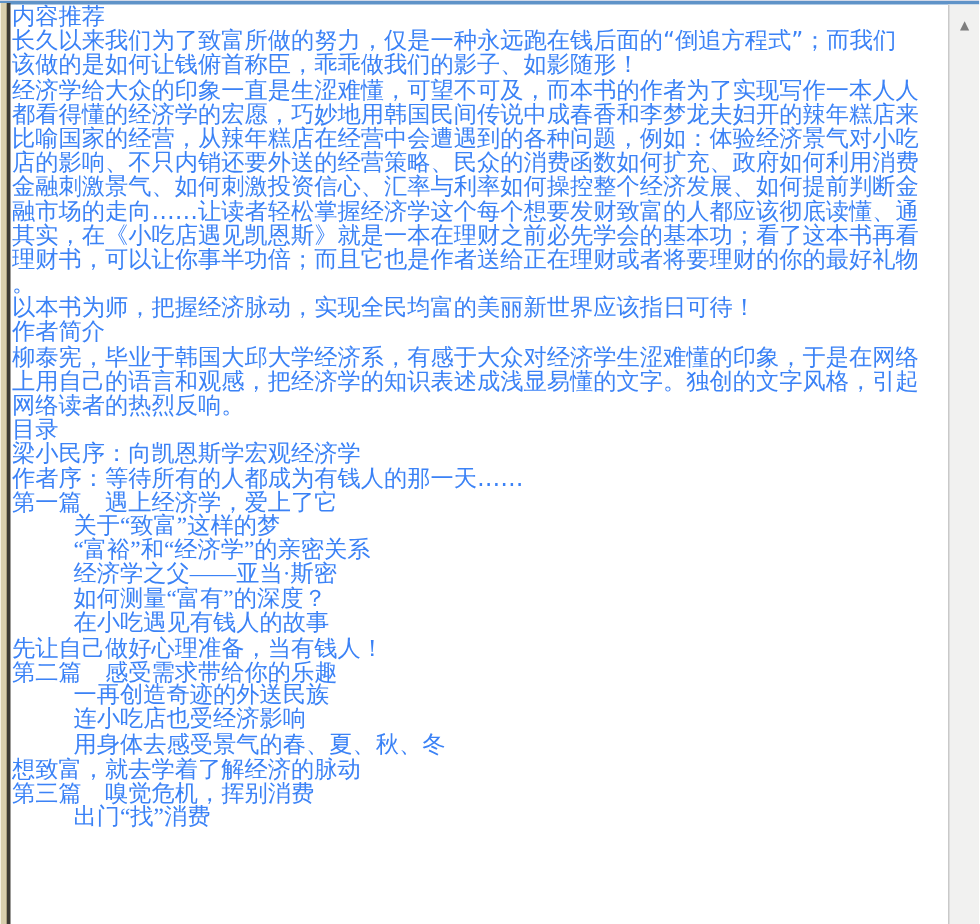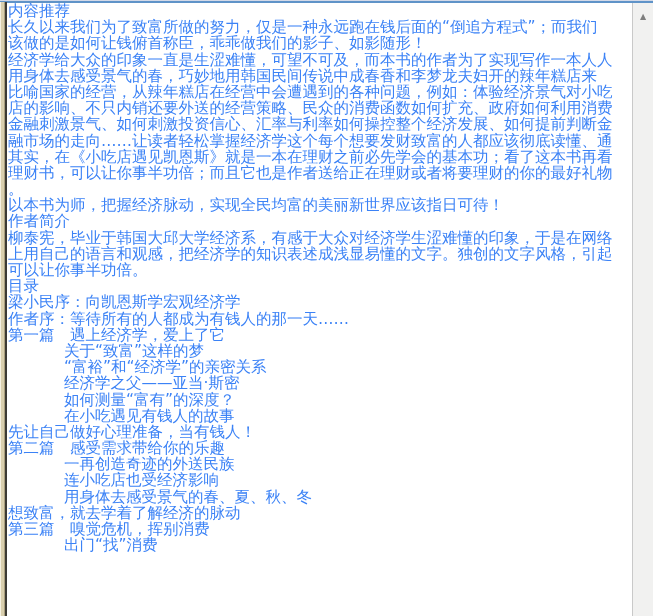--- a/index.html
+++ b/index.html
@@ -64,51 +64,51 @@
     overflow: hidden;
   }
   .line {
     height: 16.2px;
     line-height: 16.2px;
     font-size: 15.5px;
     color: #3b82f6;
     white-space: nowrap;
   }
   .i0 { padding-left: 0; }
-  .i1 { padding-left: 56px; }
+  .i1 { padding-left: 41px; font-family: Liberation Serif, serif; }
   .i2 { }
 </style>
 </head>
 <body>
 
 <div class="screen">
 
   <div class="top-border"></div>
 
   <div class="left-frame"></div>
 
   <div class="text-area">
     <div>
         <div class="line i0">内容推荐</div>
         <div class="line i0">长久以来我们为了致富所做的努力，仅是一种永远跑在钱后面的“倒追方程式”；而我们</div>
         <div class="line i0">该做的是如何让钱俯首称臣，乖乖做我们的影子、如影随形！</div>
         <div class="line i0">经济学给大众的印象一直是生涩难懂，可望不可及，而本书的作者为了实现写作一本人人</div>
-        <div class="line i0">用身体去感受景气的春，巧妙地用韩国民间传说中成春香和李梦龙夫妇开的辣年糕店来</div>
+        <div class="line i0">都看得懂的经济学的宏愿，巧妙地用韩国民间传说中成春香和李梦龙夫妇开的辣年糕店来</div>
         <div class="line i0">比喻国家的经营，从辣年糕店在经营中会遭遇到的各种问题，例如：体验经济景气对小吃</div>
         <div class="line i0">店的影响、不只内销还要外送的经营策略、民众的消费函数如何扩充、政府如何利用消费</div>
         <div class="line i0">金融刺激景气、如何刺激投资信心、汇率与利率如何操控整个经济发展、如何提前判断金</div>
         <div class="line i0">融市场的走向……让读者轻松掌握经济学这个每个想要发财致富的人都应该彻底读懂、通</div>
         <div class="line i0">其实，在《小吃店遇见凯恩斯》就是一本在理财之前必先学会的基本功；看了这本书再看</div>
         <div class="line i0">理财书，可以让你事半功倍；而且它也是作者送给正在理财或者将要理财的你的最好礼物</div>
         <div class="line i0">。</div>
         <div class="line i0">以本书为师，把握经济脉动，实现全民均富的美丽新世界应该指日可待！</div>
         <div class="line i0">作者简介</div>
         <div class="line i0">柳泰宪，毕业于韩国大邱大学经济系，有感于大众对经济学生涩难懂的印象，于是在网络</div>
         <div class="line i0">上用自己的语言和观感，把经济学的知识表述成浅显易懂的文字。独创的文字风格，引起</div>
-        <div class="line i0">可以让你事半功倍。</div>
+        <div class="line i0">网络读者的热烈反响。</div>
         <div class="line i0">目录</div>
         <div class="line i0">梁小民序：向凯恩斯学宏观经济学</div>
         <div class="line i0">作者序：等待所有的人都成为有钱人的那一天……</div>
         <div class="line i0">第一篇　遇上经济学，爱上了它</div>
         <div class="line i1">关于“致富”这样的梦</div>
         <div class="line i1">“富裕”和“经济学”的亲密关系</div>
         <div class="line i1">经济学之父——亚当·斯密</div>
         <div class="line i1">如何测量“富有”的深度？</div>
         <div class="line i1">在小吃遇见有钱人的故事</div>
         <div class="line i2">先让自己做好心理准备，当有钱人！</div>

